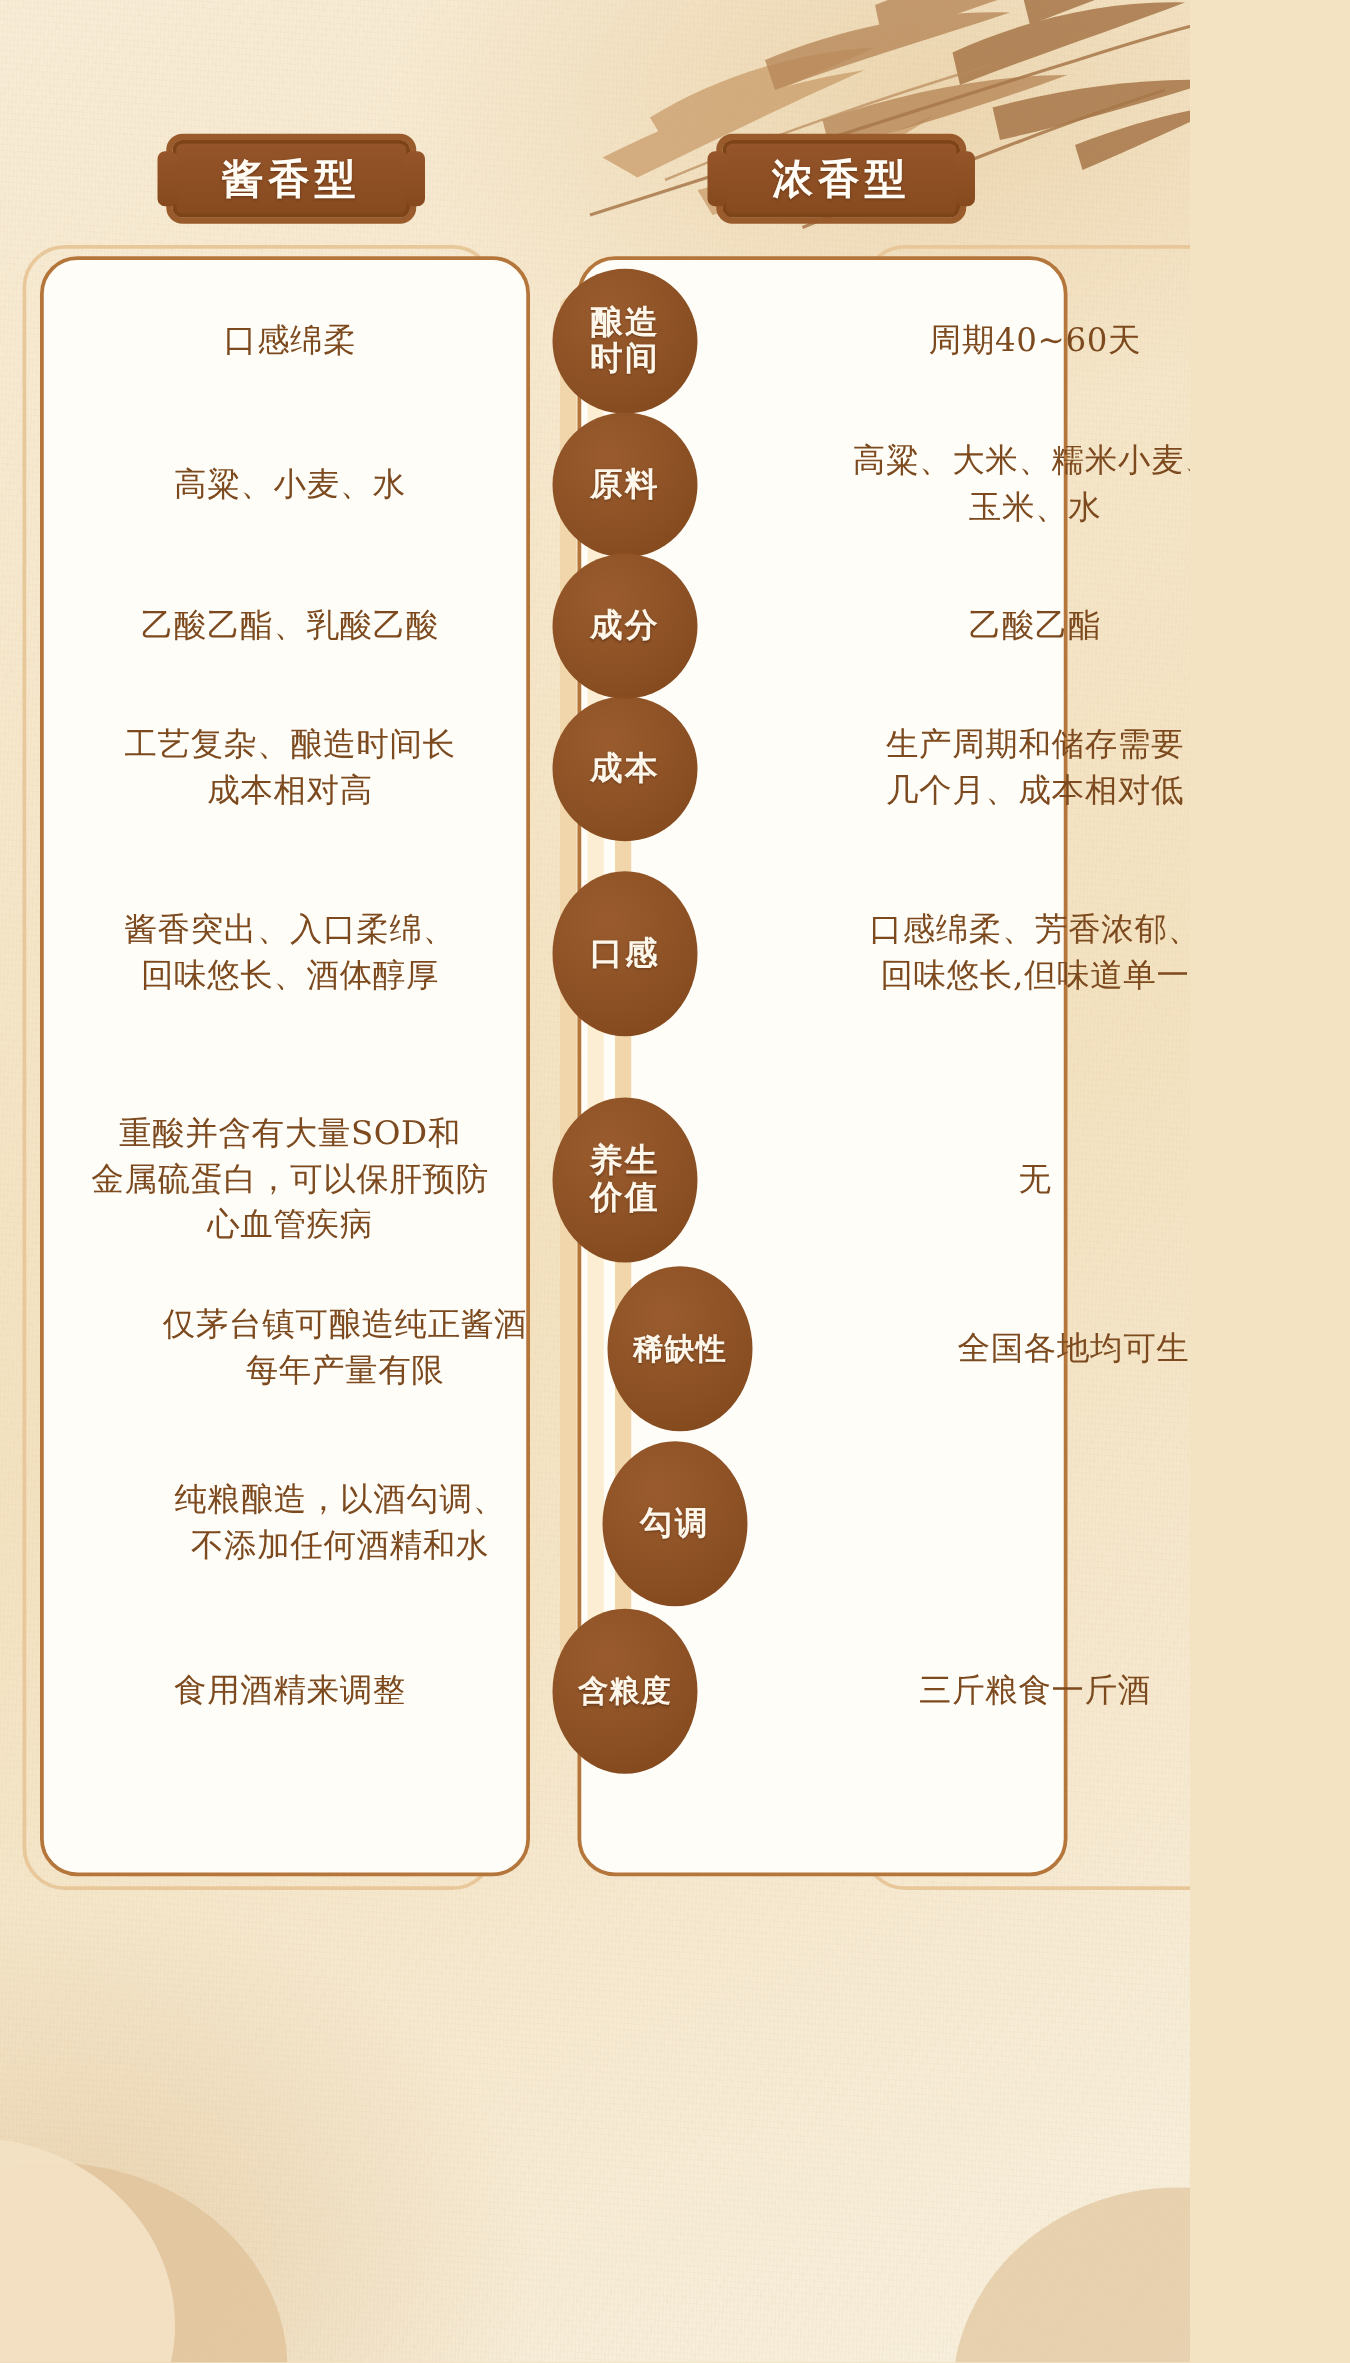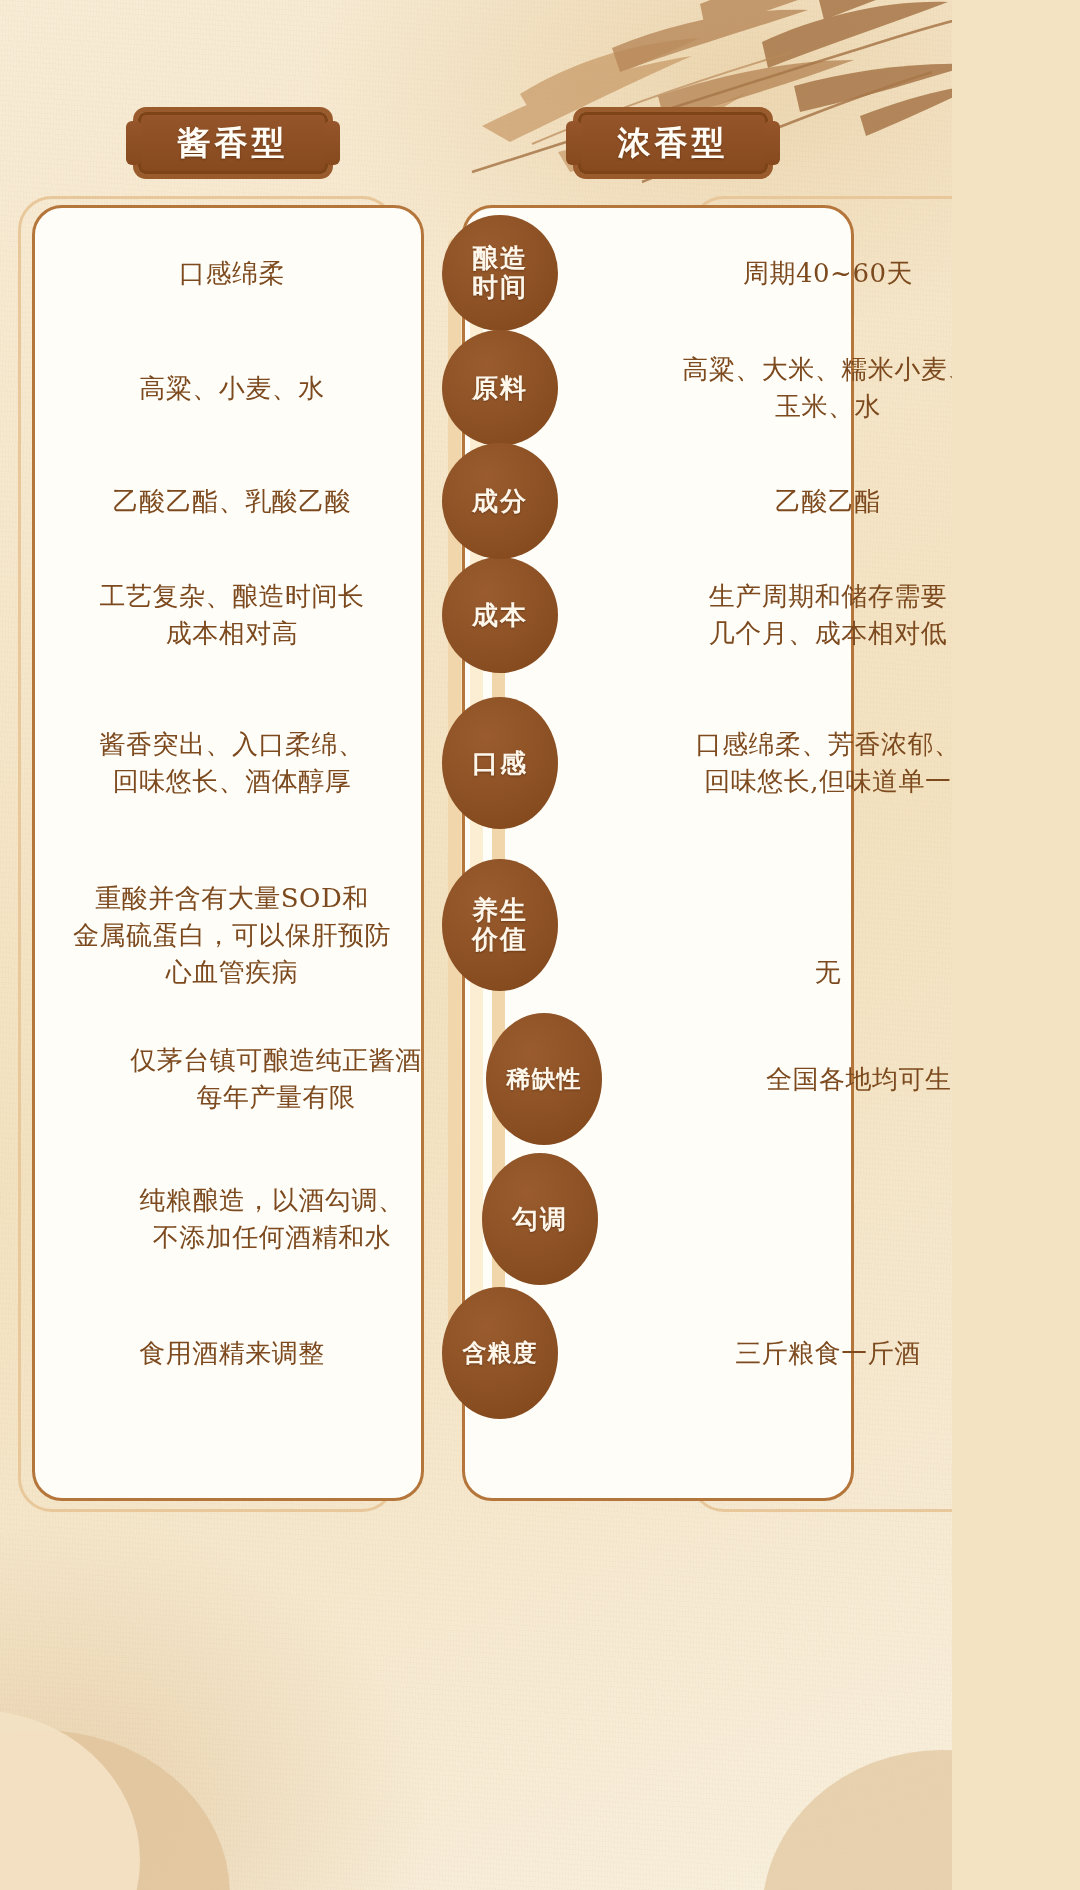--- a/index.html
+++ b/index.html
@@ -208,21 +208,21 @@
         <div class="badge">成分</div>
         <div class="cell right">乙酸乙酯</div>
       </div>
       <div class="row" style="top: 697px;">
         <div class="cell left">酱香突出、入口柔绵、
 回味悠长、酒体醇厚</div>
         <div class="badge oval">口感</div>
         <div class="cell right">口感绵柔、芳香浓郁、
 回味悠长,但味道单一</div>
       </div>
-      <div class="row" style="top: 859px; align-items: flex-end;">
+      <div class="row" style="top: 878px;">
         <div class="cell left">重酸并含有大量SOD和
 金属硫蛋白，可以保肝预防
 心血管疾病</div>
         <div class="badge oval">养生
 价值</div>
         <div class="cell right">无</div>
       </div>
       <div class="row" style="top: 1013px; margin-left: 44px;">
         <div class="cell left">仅茅台镇可酿造纯正酱酒
 每年产量有限</div>

